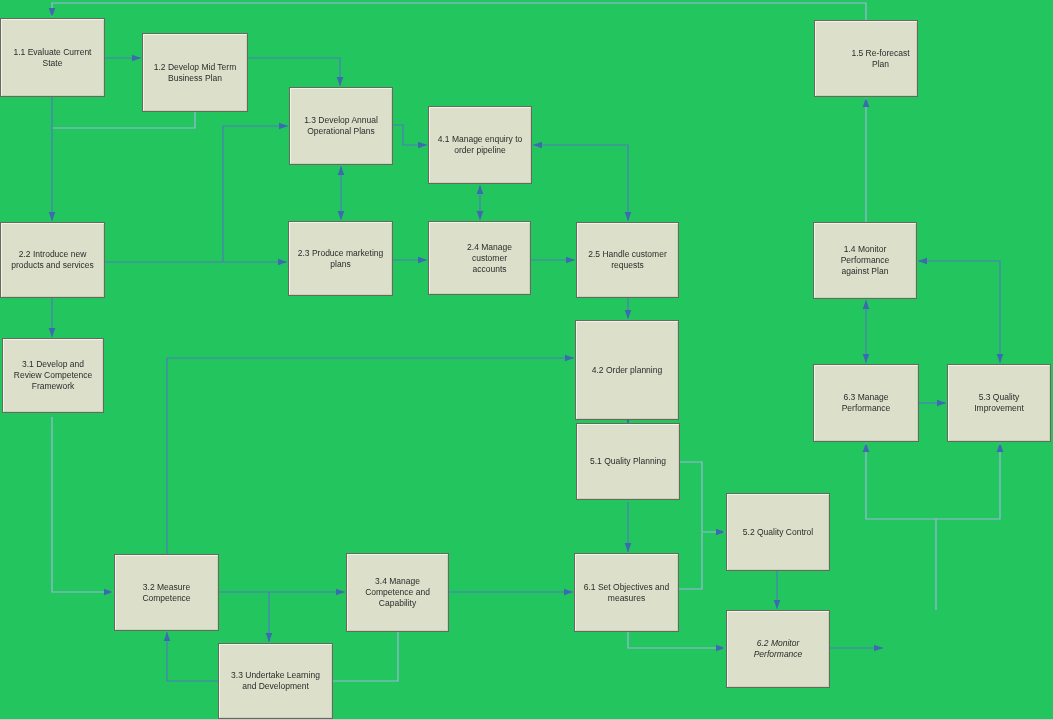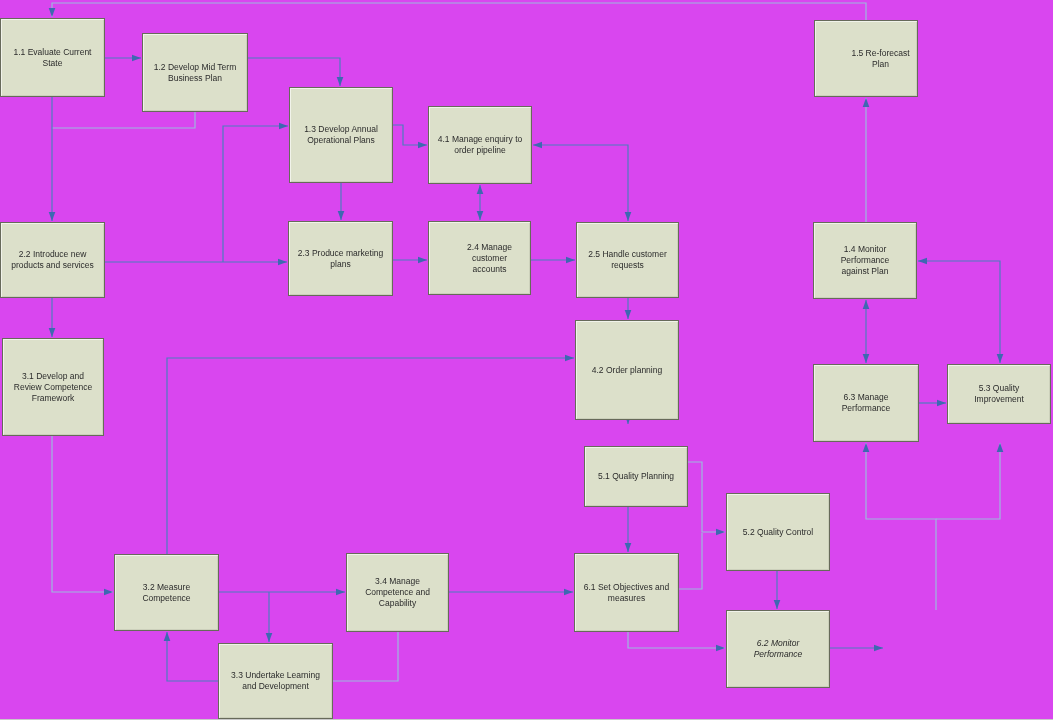--- a/index.html
+++ b/index.html
@@ -5,21 +5,21 @@
   html, body {
     margin: 0;
     padding: 0;
     background: #ffffff;
     font-family: "Liberation Sans", "DejaVu Sans", sans-serif;
   }
   #stage {
     position: relative;
     width: 1053px;
     height: 720px;
-    background: #d946ef;
+    background: #22c55e;
     overflow: hidden;
     border-bottom: 1px solid #c8c8c8;
     box-sizing: border-box;
   }
   #connector-layer {
     position: absolute;
     left: 0; top: 0;
     width: 1053px;
     height: 720px;
     display: block;
@@ -194,21 +194,21 @@
       </g>
     </svg>
 <div class="node" style="left: 0px; top: 18px; width: 105px; height: 79px;">
       <span class="node-label">1.1 Evaluate Current
 State</span>
     </div>
     <div class="node" style="left: 142px; top: 18px; width: 106px; height: 79px; margin-top: 15px;">
       <span class="node-label">1.2 Develop Mid Term
 Business Plan</span>
     </div>
-    <div class="node" style="left: 289px; top: 87px; width: 104px; height: 96px; text-align: center;">
+    <div class="node" style="left: 289px; top: 87px; width: 104px; height: 78px; text-align: center;">
       <span class="node-label">1.3 Develop Annual
 Operational Plans</span>
     </div>
     <div class="node" style="left: 428px; top: 106px; width: 104px; height: 78px;">
       <span class="node-label">4.1 Manage enquiry to
 order pipeline</span>
     </div>
     <div class="node" style="left: 814px; top: 20px; width: 104px; height: 77px; padding-left: 29px;">
       <span class="node-label">1.5 Re-forecast Plan</span>
     </div>
@@ -226,37 +226,37 @@
     </div>
     <div class="node" style="left: 576px; top: 222px; width: 103px; height: 76px;">
       <span class="node-label">2.5 Handle customer
 requests</span>
     </div>
     <div class="node" style="left: 813px; top: 222px; width: 104px; height: 77px;">
       <span class="node-label">1.4 Monitor
 Performance
 against Plan</span>
     </div>
-    <div class="node" style="left: 2px; top: 338px; width: 102px; height: 98px;">
+    <div class="node" style="left: 2px; top: 338px; width: 102px; height: 75px;">
       <span class="node-label">3.1 Develop and
 Review Competence
 Framework</span>
     </div>
     <div class="node" style="left: 575px; top: 320px; width: 104px; height: 100px; justify-content: center;">
       <span class="node-label">4.2 Order planning</span>
     </div>
     <div class="node" style="left: 813px; top: 364px; width: 106px; height: 78px;">
       <span class="node-label">6.3 Manage
 Performance</span>
     </div>
-    <div class="node" style="left: 947px; top: 364px; width: 104px; height: 60px;">
+    <div class="node" style="left: 947px; top: 364px; width: 104px; height: 78px;">
       <span class="node-label">5.3 Quality
 Improvement</span>
     </div>
-    <div class="node" style="left: 576px; top: 446px; width: 104px; height: 61px; margin-left: 8px;">
+    <div class="node" style="left: 576px; top: 423px; width: 104px; height: 77px;">
       <span class="node-label">5.1 Quality Planning</span>
     </div>
     <div class="node" style="left: 726px; top: 493px; width: 104px; height: 78px;">
       <span class="node-label">5.2 Quality Control</span>
     </div>
     <div class="node" style="left: 114px; top: 554px; width: 105px; height: 77px;">
       <span class="node-label">3.2 Measure
 Competence</span>
     </div>
     <div class="node" style="left: 346px; top: 553px; width: 103px; height: 79px;">

